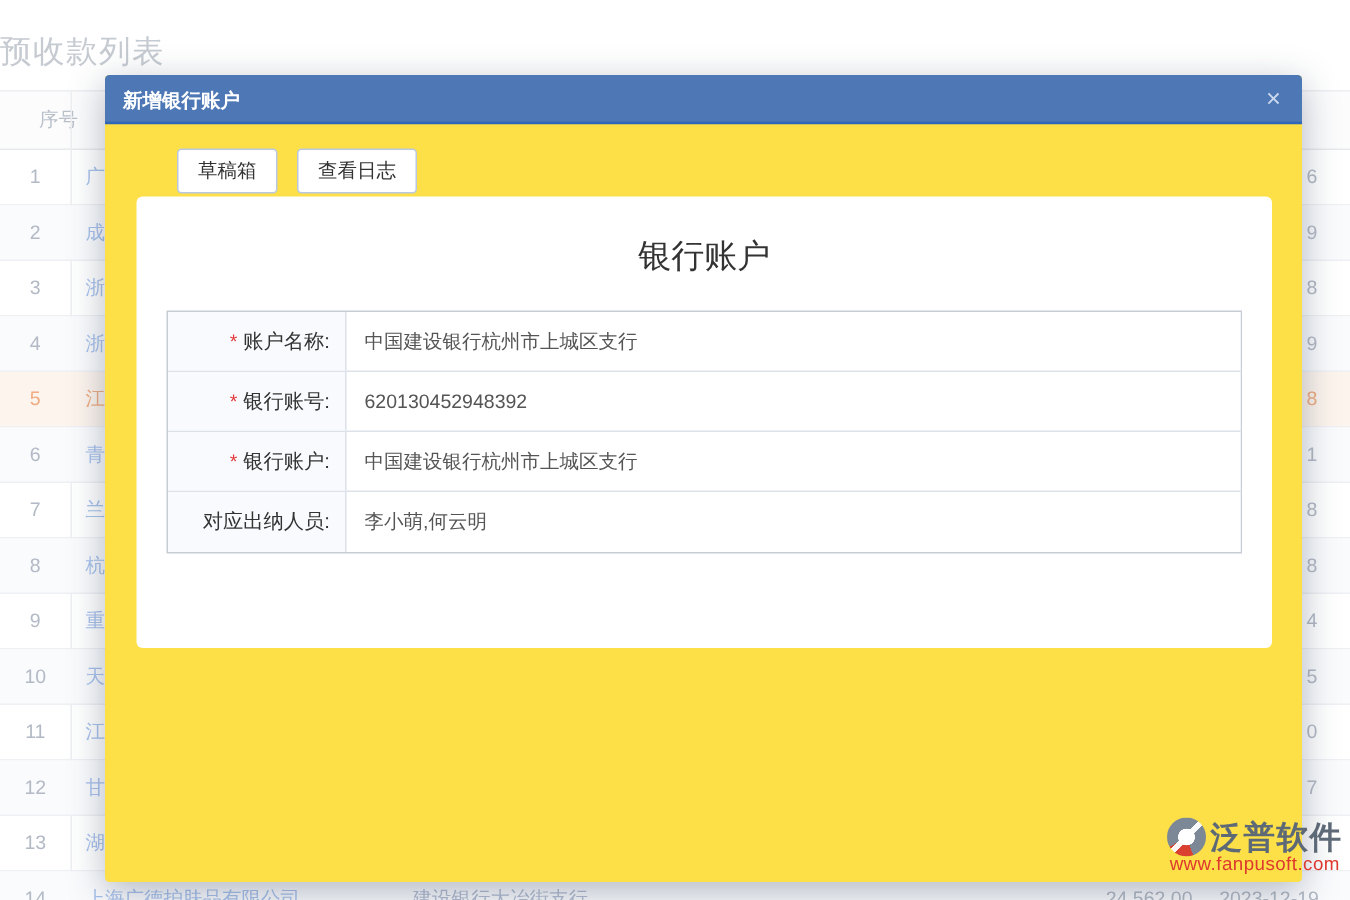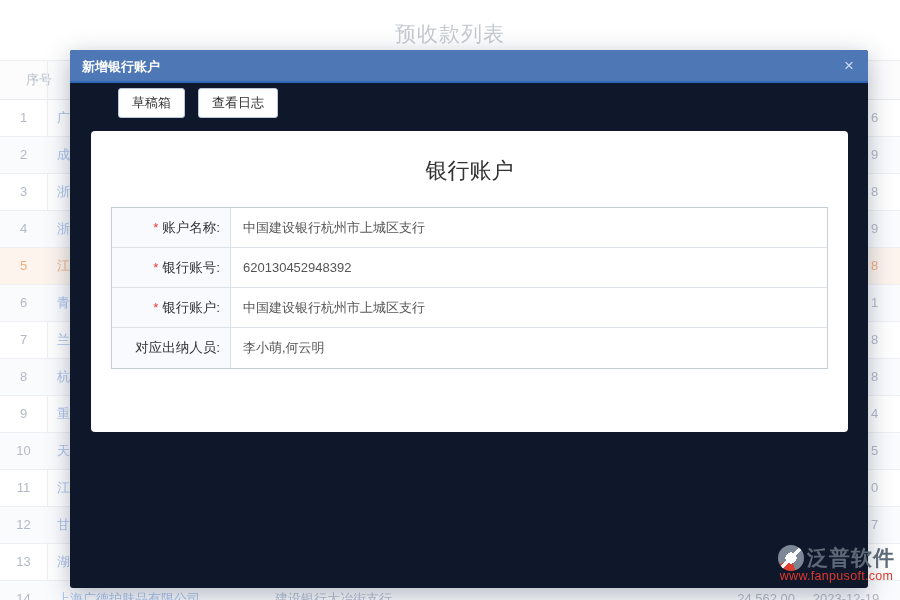--- a/index.html
+++ b/index.html
@@ -5,21 +5,21 @@
   * { margin:0; padding:0; box-sizing:border-box; }
   html,body { width:900px; height:600px; }
   body {
     position:relative; overflow:hidden; background:#fff;
     font-family:"Liberation Sans","DejaVu Sans",sans-serif;
   }
 
   
   .page-title {
     position:absolute; top:20px; left:0; width:100%;
-    text-align:center; font-size:21px; color:#c6cbd2; letter-spacing:1px;
+    font-size:21px; color:#c6cbd2; letter-spacing:1px;
   }
   .bg-header {
     position:absolute; top:60px; left:0; right:0; height:40px;
     background:#fcfcfd; border-top:1px solid #eceef2; border-bottom:1px solid #e7eaee;
   }
   .bg-header .hdr-no {
     display:inline-block; padding-left:26px; line-height:38px;
     font-size:13px; color:#b9c0ca;
   }
   .bg-rows { position:absolute; top:100px; left:0; right:0; }
@@ -33,35 +33,35 @@
   .cell-amount { left:663px; width:132px; text-align:right; color:#b3bac5; }
   .cell-date { left:800px; width:92px; text-align:center; color:#b3bac5; }
   .cell-digit { left:871px; color:#b3bac5; }
   .bg-row.hl .cell-no, .bg-row.hl .cell-company, .bg-row.hl .cell-digit { color:#f0ad84; }
   .v-line { position:absolute; top:60px; bottom:0; width:1px; background:#edeff3; }
   .v-47 { left:47px; } .v-265 { left:265px; } .v-663 { left:663px; } .v-800 { left:800px; }
 
   
   .modal {
     position:absolute; left:70px; top:50px; width:798px; height:538px;
-    background:#0f172a; border-radius:3px; z-index:10;
+    background:#fde047; border-radius:3px; z-index:10;
     box-shadow:0 6px 24px rgba(40,55,80,.35);
   }
   .modal-header {
     height:33px; background:#4d77b5; border-bottom:2px solid #2f66b8;
     border-radius:3px 3px 0 0; position:relative;
   }
   .modal-title {
     color:#fff; font-size:13px; font-weight:bold; line-height:33px; padding-left:12px;
   }
   .modal-close {
     position:absolute; top:0; right:0; width:38px; height:33px; line-height:32px;
     text-align:center; color:#ccd8ec; font-size:17px; cursor:pointer;
   }
-  .toolbar { position:absolute; left:20px; top:38px; display:flex; gap:13px;padding-left:28px; }
+  .toolbar { position:absolute; left:20px; top:49px; display:flex; gap:13px;padding-left:28px; }
   .btn {
     background:#fff; border:1px solid #b9c8e0; border-radius:3px;
     font-size:13px; color:#333; padding:5px 13px; cursor:pointer;
     font-family:inherit;
   }
   .card {
     position:absolute; left:21px; top:81px; width:757px; height:301px;
     background:#fff; border-radius:4px;
   }
   .card-title { text-align:center; margin-top:25px; font-size:22px; color:#333; }

